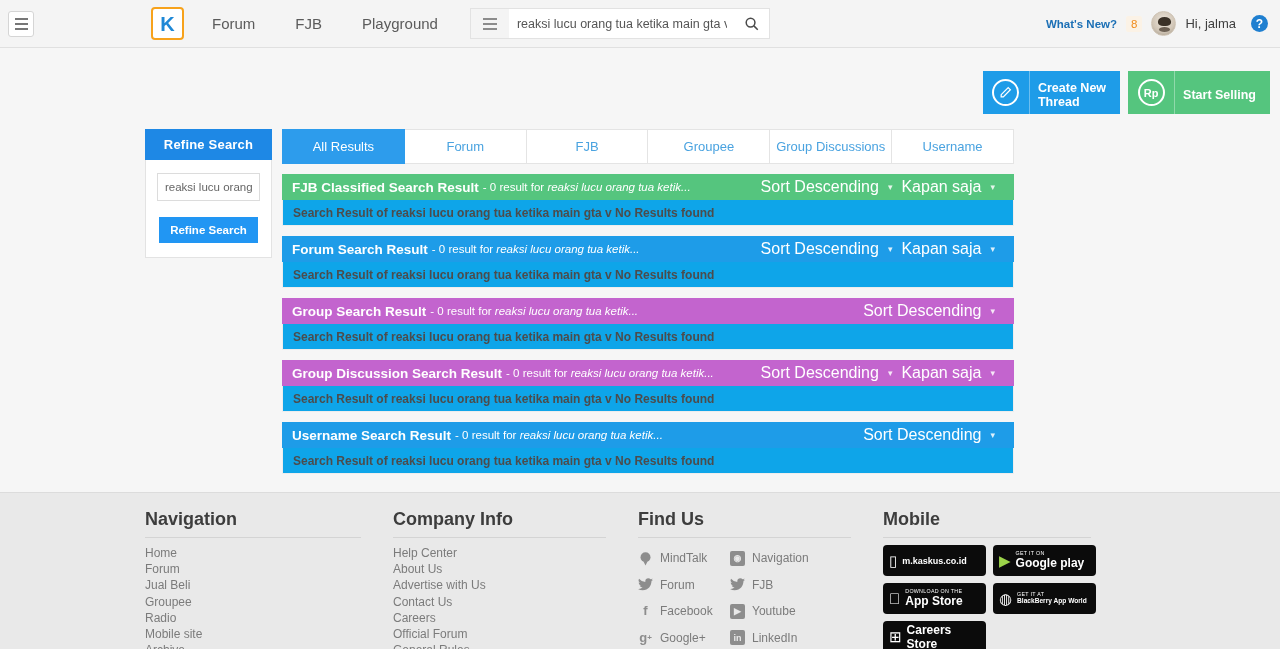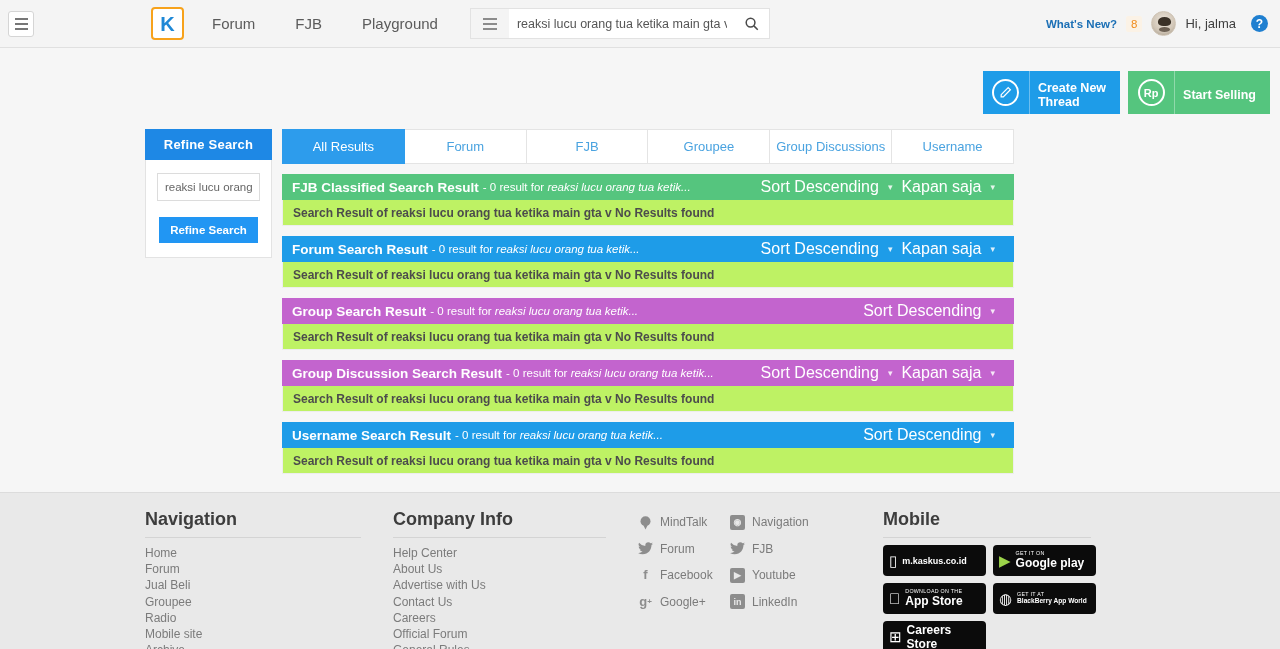--- a/index.html
+++ b/index.html
@@ -161,21 +161,21 @@
   .bhead .sub em { font-style: italic; }
   .bhead .spacer { flex: 1; }
   .sortgrp { display: flex; align-items: center; }
   .sortitem {
     font-size: 16px; cursor: pointer; display: flex; align-items: center;
   }
   .caret {
     margin-left: 9px; margin-right: 9px; font-size: 9px; opacity: .85;
   }
   .bbody {
-    background: #bef264; border: 1px solid #ededed; border-top: 0;
+    background: #0ea5e9; border: 1px solid #ededed; border-top: 0;
     font-size: 12px; font-weight: bold; color: #4c4c4c;
     padding: 8px 10px; height: 26px; display: flex; align-items: center;
   }
   .g-green { background: #55c57e; text-align: center; }
   .g-blue  { background: #1e9ce8; }
   .g-purp  { background: #c364ce; }
 
   
   .footer {
     margin-top: 18px; background: #e9e9e9; border-top: 1px solid #dcdcdc;
@@ -409,20 +409,21 @@
         <a>About Us</a>
         <a>Advertise with Us</a>
         <a>Contact Us</a>
         <a>Careers</a>
         <a>Official Forum</a>
         <a>General Rules</a>
       </div>
     </div>
 
     <div class="fcol-find">
+      <div class="fhead">Find Us</div>
       <div class="find-grid">
         <div>
           <a class="social">
             <span class="sicon">
               <svg width="15" height="15" viewBox="0 0 24 24" fill="#8d8d8d">
                   <circle cx="12" cy="10" r="8"></circle>
                   <path d="M9 17l3 6 3-6z"></path>
                 </svg>
             </span>
             <span>MindTalk</span>

